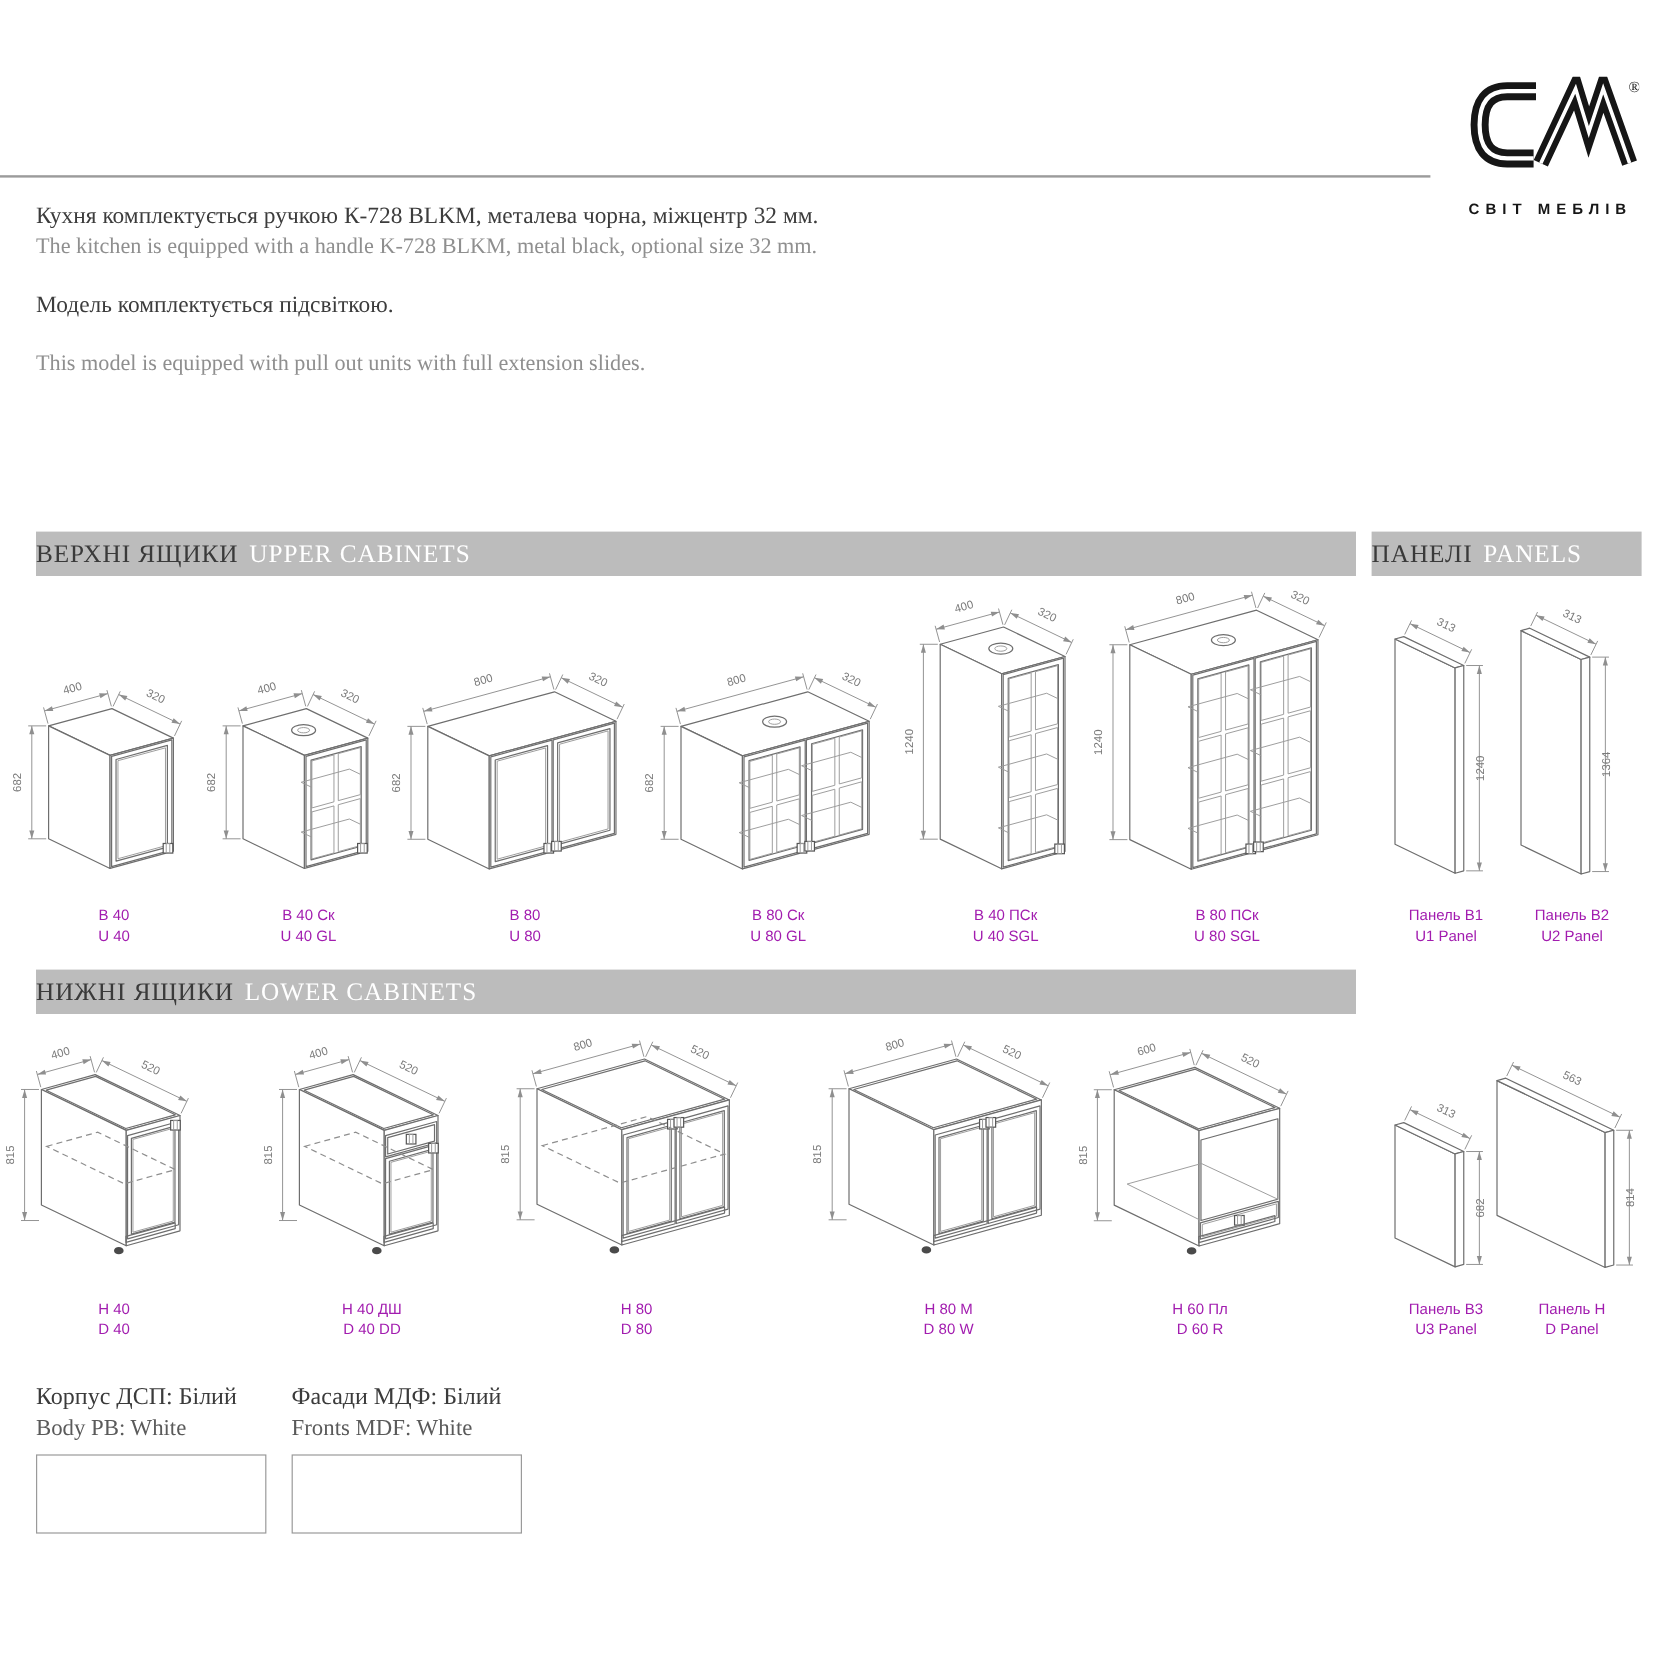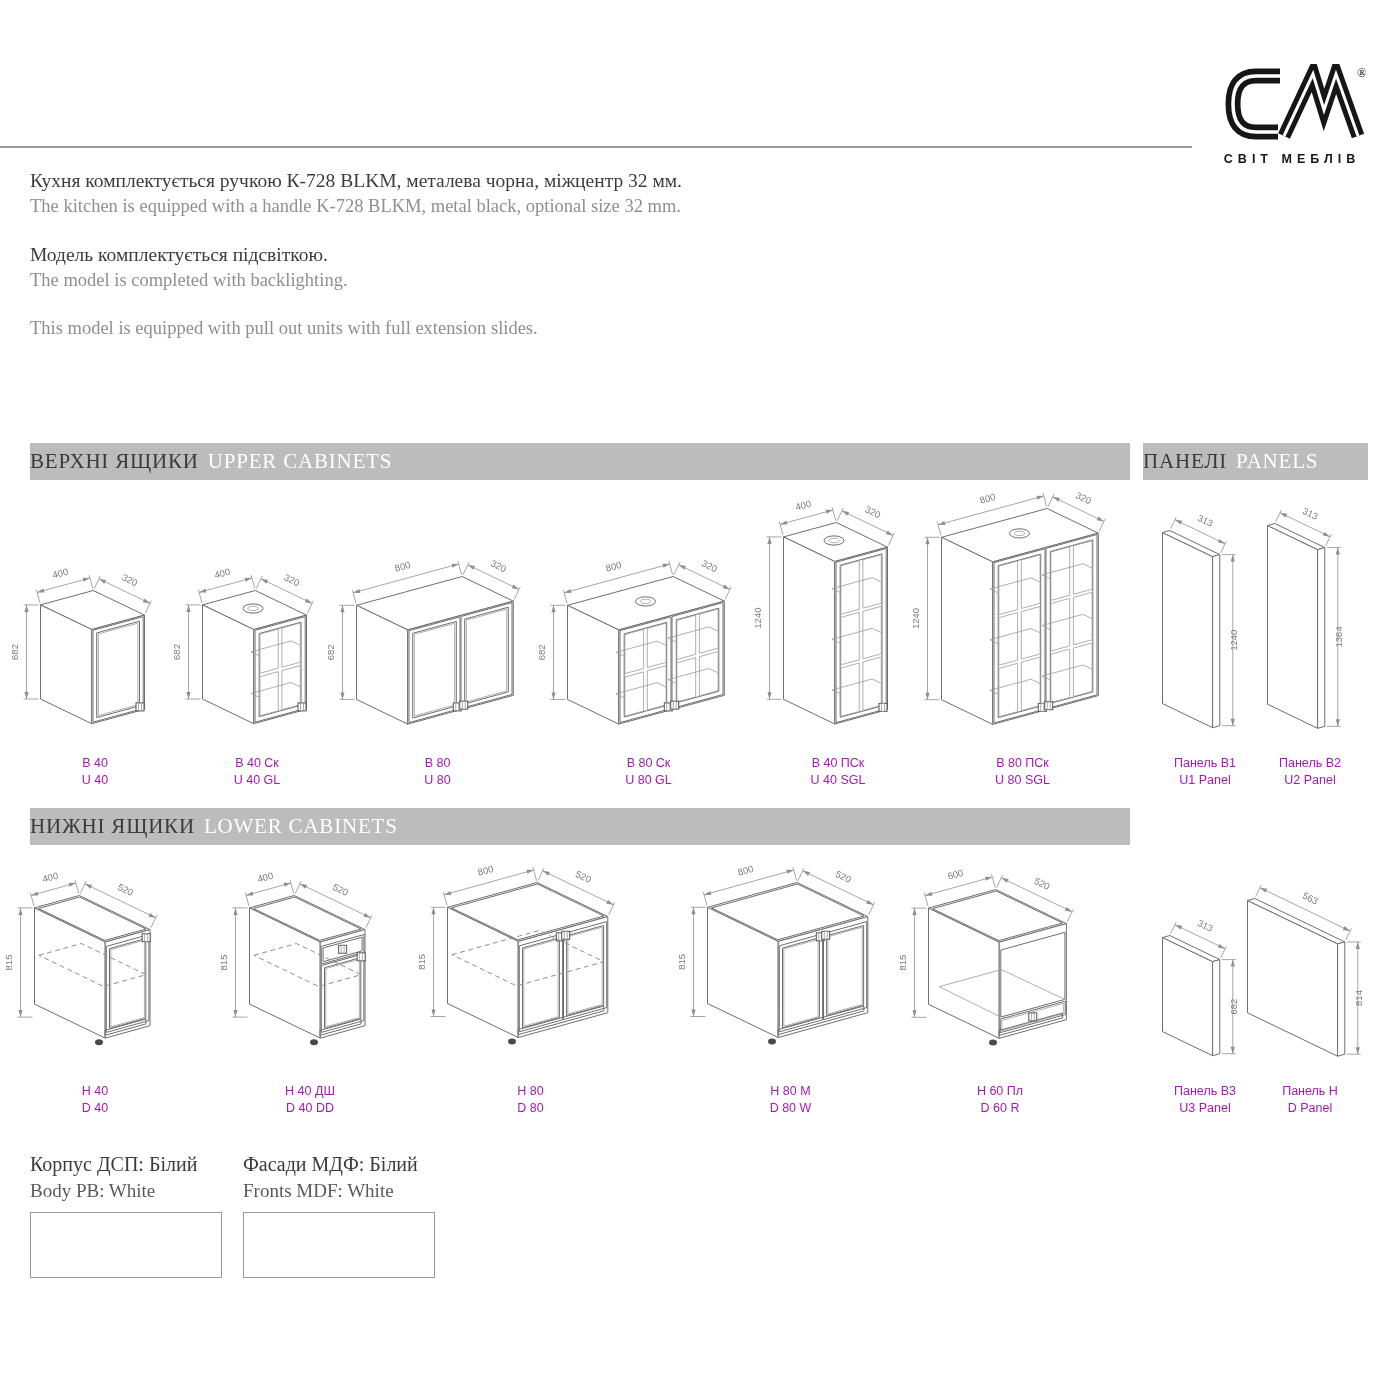--- a/index.html
+++ b/index.html
@@ -1,21 +1,21 @@
 <!DOCTYPE html>
 <html><head>
 <meta charset="utf-8">
 <style>
   html,body{margin:0;padding:0;background:#e8e8e8;}
   .page{position:relative;width:1400px;height:1400px;background:#ffffff;overflow:hidden;
         font-family:"Liberation Serif",serif;}
   .rule{position:absolute;left:0;top:146px;width:1192px;height:2px;background:#9b9b9b;}
   
   .logo{position:absolute;left:1216px;top:64px;width:152px;text-align:center;}
-  .logocap{margin-top:2px;font-family:"Liberation Sans",sans-serif;font-weight:bold;
+  .logocap{margin-top:16px;font-family:"Liberation Sans",sans-serif;font-weight:bold;
            font-size:12.5px;letter-spacing:5px;color:#161616;white-space:nowrap;}
   
   .intro{position:absolute;left:30px;top:170px;width:680px;}
   .note{margin:0 0 27px 0;}
   .note .ua{margin:0 0 4px 0;font-size:19.5px;color:#3c3c3c;}
   .note .en{margin:0;font-size:18.5px;color:#8f8f8f;}
   
   .band{position:absolute;height:37px;background:#bcbcbc;display:flex;align-items:center;
         font-size:21px;letter-spacing:0.8px;white-space:nowrap;}
   .band .ua{color:#3a3a3a;margin-right:9px;}
@@ -62,21 +62,20 @@
     <div class="logocap">СВІТ МЕБЛІВ</div>
   </div>
 
   <div class="intro">
     <div class="note">
       <p class="ua">Кухня комплектується ручкою К-728 BLKM, металева чорна, міжцентр 32 мм.</p>
       <p class="en">The kitchen is equipped with a handle K-728 BLKM, metal black, optional size 32 mm.</p>
     </div>
     <div class="note">
       <p class="ua">Модель комплектується підсвіткою.</p>
-      <p class="en">The model is completed with backlighting.</p>
     </div>
     <div class="note">
       <p class="en">This model is equipped with pull out units with full extension slides.</p>
     </div>
   </div>
 
   <div class="band" style="left:30px;top:443px;width:1100px">
     <span class="ua">ВЕРХНІ ЯЩИКИ</span>
     <span class="en">UPPER CABINETS</span>
   </div>

